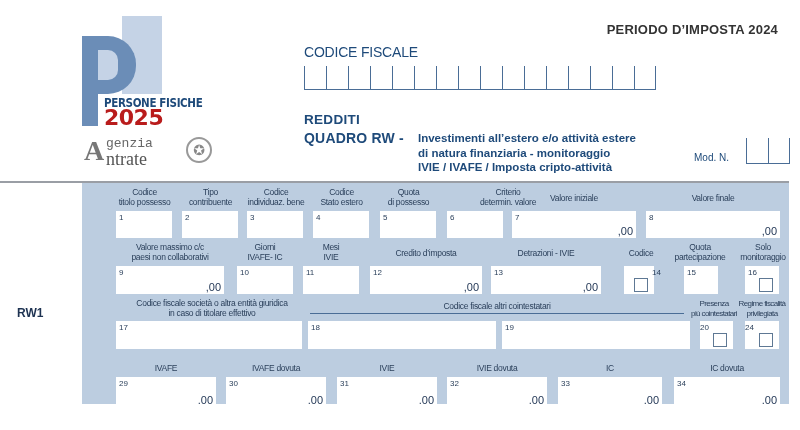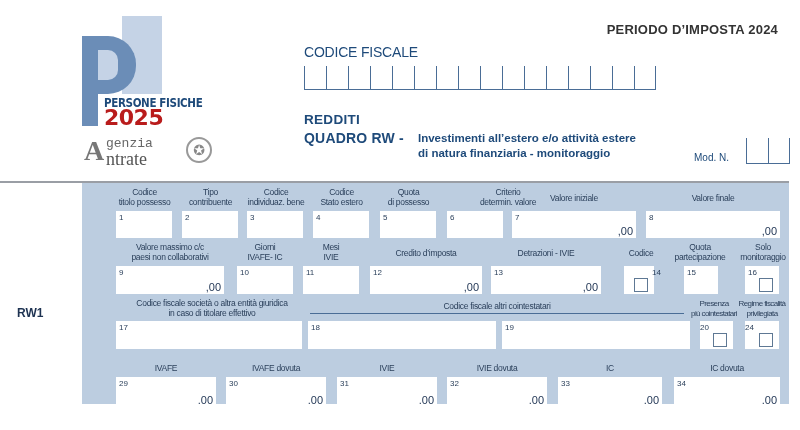--- a/index.html
+++ b/index.html
@@ -87,20 +87,21 @@
     <div class="cf-cell"></div>
     <div class="cf-cell"></div>
     <div class="cf-cell"></div>
   </div>
 
 <div class="redditi">REDDITI</div>
 <div class="quadro">QUADRO RW -</div>
 <div class="quadro-desc">
   <div>Investimenti all’estero e/o attività estere</div>
   <div>di natura finanziaria - monitoraggio</div>
+  <div>IVIE / IVAFE / Imposta cripto-attività</div>
 </div>
 <div class="modn-label">Mod. N.</div>
 <div class="modn-boxes">
   <div class="cf-cell"></div>
   <div class="cf-cell"></div>
 </div>
 
 <div class="sep-line"></div>
 
 <div class="panel"></div>

